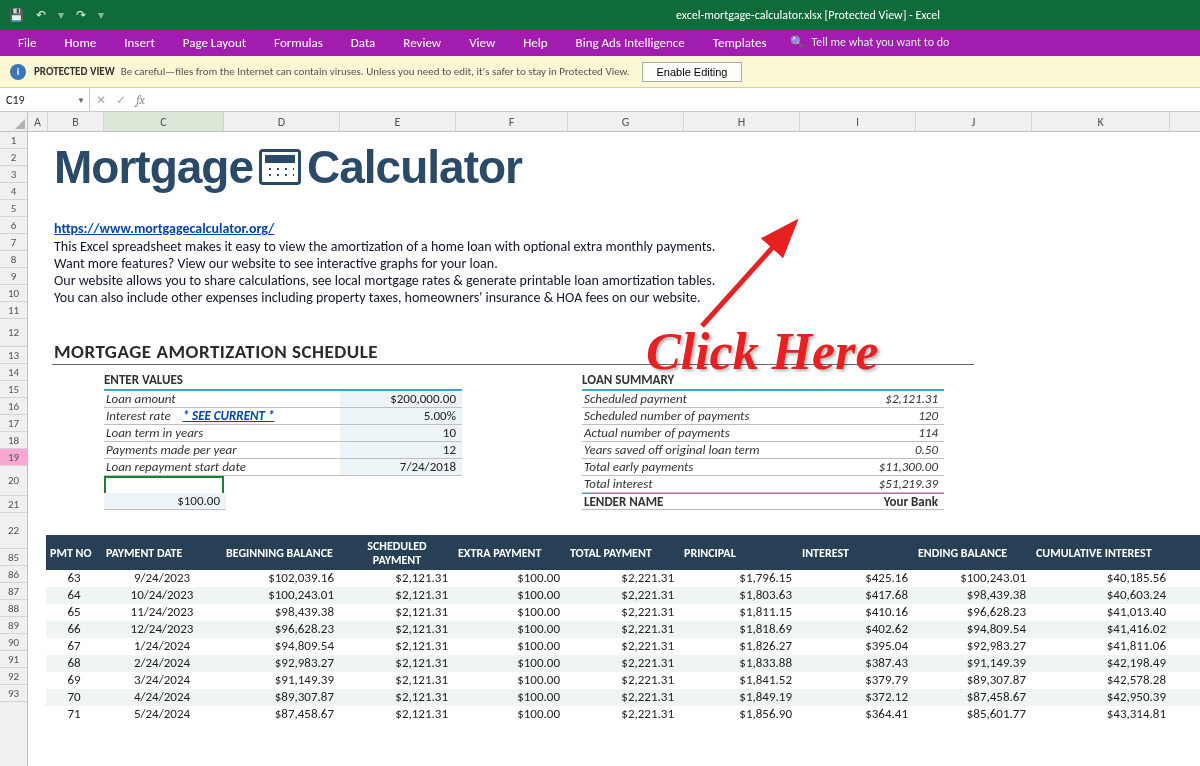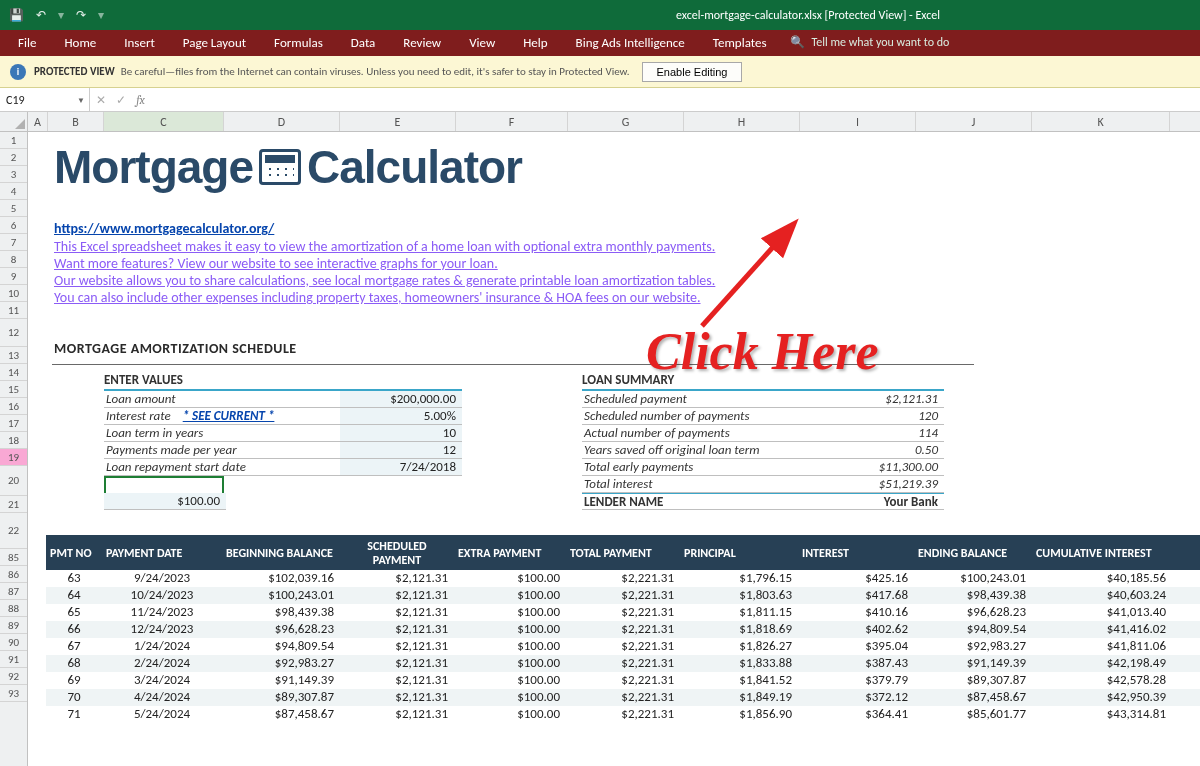--- a/index.html
+++ b/index.html
@@ -7,21 +7,21 @@
   
   
   .titlebar { background:#0f6b3a; height:30px; display:flex; align-items:center; color:#fff; }
   .qat { display:flex; align-items:center; gap:6px; padding:0 8px; }
   .qat .qicon { width:18px; height:18px; display:flex; align-items:center; justify-content:center; font-size:12px; color:#fff; opacity:.9;}
   .qat .sep { color:#fff; opacity:.5; margin:0 2px;}
   .title-spacer { flex:1; }
   .title-center { font-size:12px; color:#fff; padding-right:260px;}
   
   
-  .ribbon { background:#7f1d1d; height:26px; display:flex; align-items:center; padding:0 4px 2px 4px; color:#fff; font-size:13px;}
+  .ribbon { background:#a21caf; height:26px; display:flex; align-items:center; padding:0 4px 2px 4px; color:#fff; font-size:13px;}
   .ribbon .tab { padding:4px 14px; cursor:default;}
   .tellme { display:flex; align-items:center; gap:6px; padding:0 10px; color:#d9ecdf; font-size:12px;}
   .tellme .bulb { font-size:12px; }
   
   
   .protected { background:#fcf7d4; border-bottom:1px solid #d6d190; height:32px; display:flex; align-items:center; padding:0 10px; font-size:11px; color:#555;}
   .shield { width:16px;height:16px;border-radius:50%;background:#3b77b7;color:#fff;display:flex;align-items:center;justify-content:center;font-size:10px;font-weight:bold;margin-right:8px;}
   .protected .pv-title { font-weight:600; color:#333; margin-right:6px;}
   .enable-btn { margin-left:12px; border:1px solid #a8a8a8; background:#fdfdfa; padding:3px 14px; font-size:11px; cursor:pointer; }
   
@@ -49,22 +49,22 @@
   
   .logo { position:absolute; left:26px; top:8px; font-family:Arial,sans-serif; font-size:46px; font-weight:600; color:#2a4a68; letter-spacing:-1px; display:flex; align-items:center; gap:6px;}
   .logo .calc-icon { display:inline-block; width:42px; height:36px; border:3px solid #2a4a68; border-radius:4px; position:relative;}
   .logo .calc-icon::before { content:""; position:absolute; top:3px; left:3px;right:3px;height:8px;background:#2a4a68;}
   .logo .calc-icon::after { content:""; position:absolute; top:14px;left:4px;right:4px;bottom:3px;
     background-image:radial-gradient(#2a4a68 1.3px, transparent 1.3px);
     background-size:8px 6px;}
   
   
   .url { position:absolute; left:26px; top:88px; color:#0645ad; font-size:14px; font-weight:600; text-decoration:underline;}
-  .desc { position:absolute; left:26px; top:106px; font-size:14px; color:#8b5cf6; line-height:17px;text-decoration:underline;}
-  .sched-title { position:absolute; left:26px; top:208px; font-size:14px; font-weight:600; color:#2a2a2a; letter-spacing:.5px;}
+  .desc { position:absolute; left:26px; top:106px; font-size:14px; color:#0f172a; line-height:17px;}
+  .sched-title { position:absolute; left:26px; top:208px; font-size:19px; font-weight:600; color:#2a2a2a; letter-spacing:.5px;}
   .sched-rule { position:absolute; left:24px; top:232px; width:922px; height:1px; background:#696969;}
   
   
   .section-hdr { font-size:13px; font-weight:700; color:#333; border-bottom:2px solid #3aa6c9;}
   .ev { position:absolute; left:76px; top:238px; width:358px;}
   .ev .section-hdr{ padding:2px 0;}
   .evrow { display:flex; font-size:13px; height:17px; }
   .evrow .lab { width:236px; font-style:italic; color:#333; border-bottom:1px solid #bfbfbf; padding-left:2px;}
   .evrow .val { width:122px; text-align:right; padding-right:6px; background:#ecf4f7; border-bottom:1px solid #bfbfbf;}
   .seecur { color:#0645ad; font-weight:700; text-decoration:underline; margin-left:12px;}

